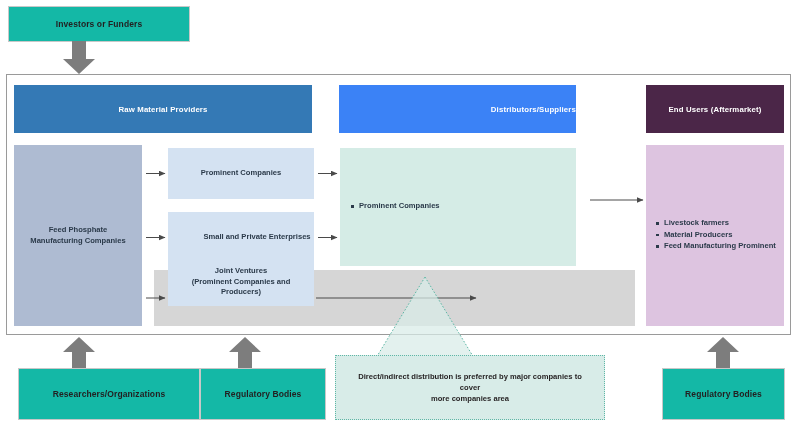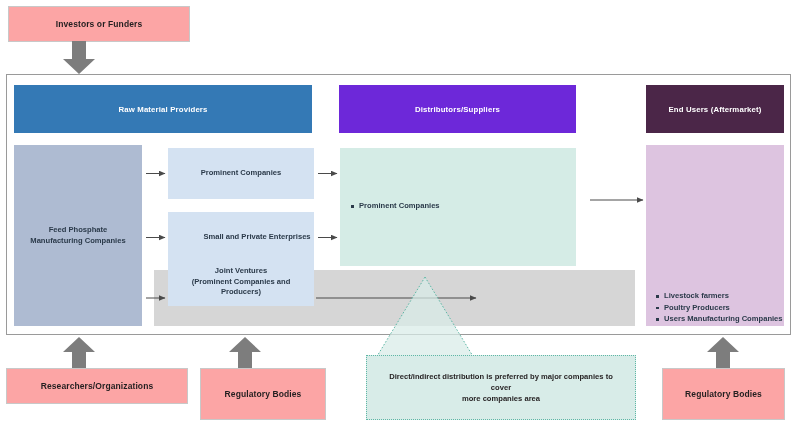--- a/index.html
+++ b/index.html
@@ -23,21 +23,21 @@
   
   .ctr {
     display: flex;
     align-items: center;
     justify-content: center;
     text-align: center;
   }
 
   
   .gray-box {
-    background: #fca5a5;
+    background: #14b8a6;
     border: 1px solid #c8c8c8;
     color: #231f20;
     font-size: 8.5px;
     font-weight: 700;
     letter-spacing: .1px;
   }
 
   
   .main-frame {
     border: 1.5px solid #9a9a9a;
@@ -45,21 +45,21 @@
   }
 
   
   .hdr {
     color: #ffffff;
     font-size: 7.8px;
     font-weight: 700;
     letter-spacing: .15px;
   }
   .hdr-blue   { background: #3479b5; }
-  .hdr-teal   { background: #6d28d9; }
+  .hdr-teal   { background: #3b82f6; justify-content: flex-end; }
   .hdr-purple { background: #4b2648; }
 
   
   .panel-bluegray { background: #aebbd2; }
   .panel-lightblue { background: #d4e2f2; }
   .panel-lightteal { background: #d5ece6; }
   .panel-lilac { background: #ddc4e0; }
   .panel-gray-band { background: #d6d6d6; }
 
   .body-text {
@@ -101,21 +101,20 @@
 
   
   .callout {
     background: #d8ece8;
     border: 1px dotted #5fb7a6;
     color: #231f20;
     font-size: 7.6px;
     font-weight: 700;
     line-height: 11px;
     padding: 0 12px;
-    margin-left: 31px;
   }
   .callout-tri { pointer-events: none; }
 </style>
 </head>
 <body>
 
 <div id="canvas">
 
   <div class="abs gray-box ctr" style="left:8px; top:6px; width:182px; height:36px;">
     <span>Investors or Funders</span>
@@ -163,25 +162,25 @@
       <div>Producers)</div>
     </div>
   </div>
 
   <div class="abs panel-lightteal" style="left:340px; top:148px; width:236px; height:118px; display:flex; align-items:center;">
     <ul class="bul" style="padding-left:19px;">
       <li>Prominent Companies</li>
     </ul>
   </div>
 
-  <div class="abs panel-lilac" style="left:646px; top:145px; width:138px; height:181px; display:flex; align-items:flex-end;">
+  <div class="abs panel-lilac" style="left:646px; top:145px; width:138px; height:181px; display:flex; align-items:center;">
     <ul class="bul" style="padding-left:18px;">
       <li>Livestock farmers</li>
-      <li>Poultry Producers</li>
-      <li>Users Manufacturing Companies</li>
+      <li>Material Producers</li>
+      <li>Feed Manufacturing Prominent</li>
     </ul>
   </div>
 
   <svg class="abs conn" style="left:0; top:0; width:800px; height:429px;" viewBox="0 0 800 429">
     <defs>
       <marker id="ah" markerWidth="7" markerHeight="6" refX="6.5" refY="3" orient="auto">
         <path d="M0,0 L7,3 L0,6 z" fill="#4a4a4a"></path>
       </marker>
     </defs>
 
@@ -205,21 +204,21 @@
   </svg>
 
   <div class="abs callout ctr" style="left:335px; top:355px; width:270px; height:65px; flex-direction:column;">
     <div>Direct/indirect distribution is preferred by major companies to cover</div>
     <div>more companies area</div>
   </div>
 
   <svg class="abs fat-arrow" style="left:60px; top:337px; width:38px; height:32px;" viewBox="0 0 38 32">
     <polygon points="19,0 35,15 26,15 26,31 12,31 12,15 3,15" fill="#7d7d7d"></polygon>
   </svg>
-  <div class="abs gray-box ctr" style="left:6px; top:368px; width:182px; height:36px;">
+  <div class="abs gray-box ctr" style="left:18px; top:368px; width:182px; height:52px;">
     <span>Researchers/Organizations</span>
   </div>
 
   <svg class="abs fat-arrow" style="left:226px; top:337px; width:38px; height:32px;" viewBox="0 0 38 32">
     <polygon points="19,0 35,15 26,15 26,31 12,31 12,15 3,15" fill="#7d7d7d"></polygon>
   </svg>
   <div class="abs gray-box ctr" style="left:200px; top:368px; width:126px; height:52px;">
     <span>Regulatory Bodies</span>
   </div>
 

